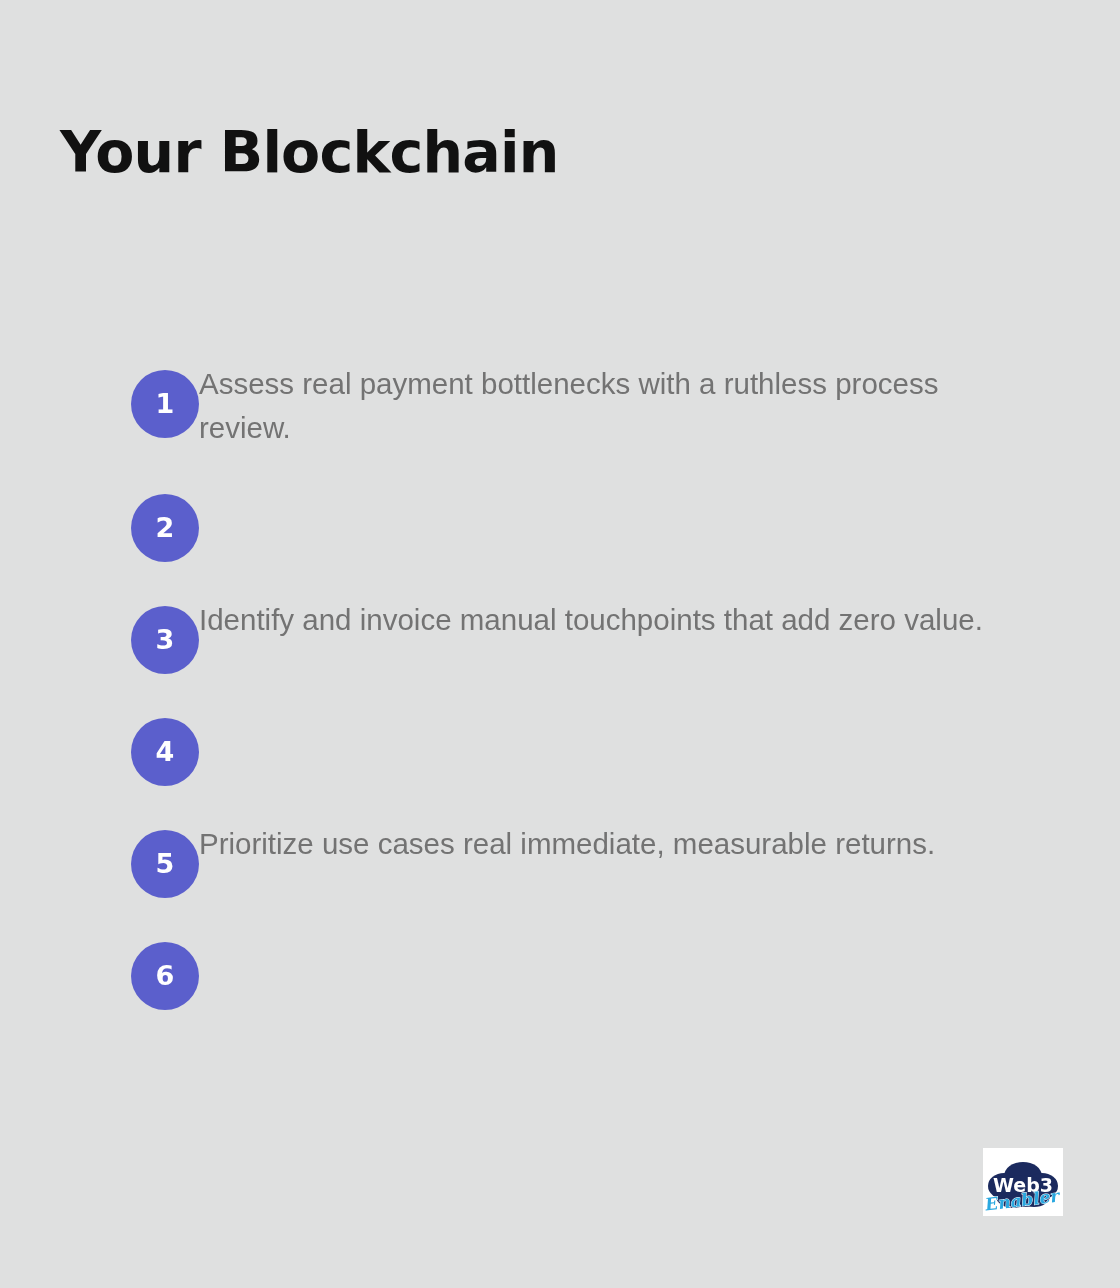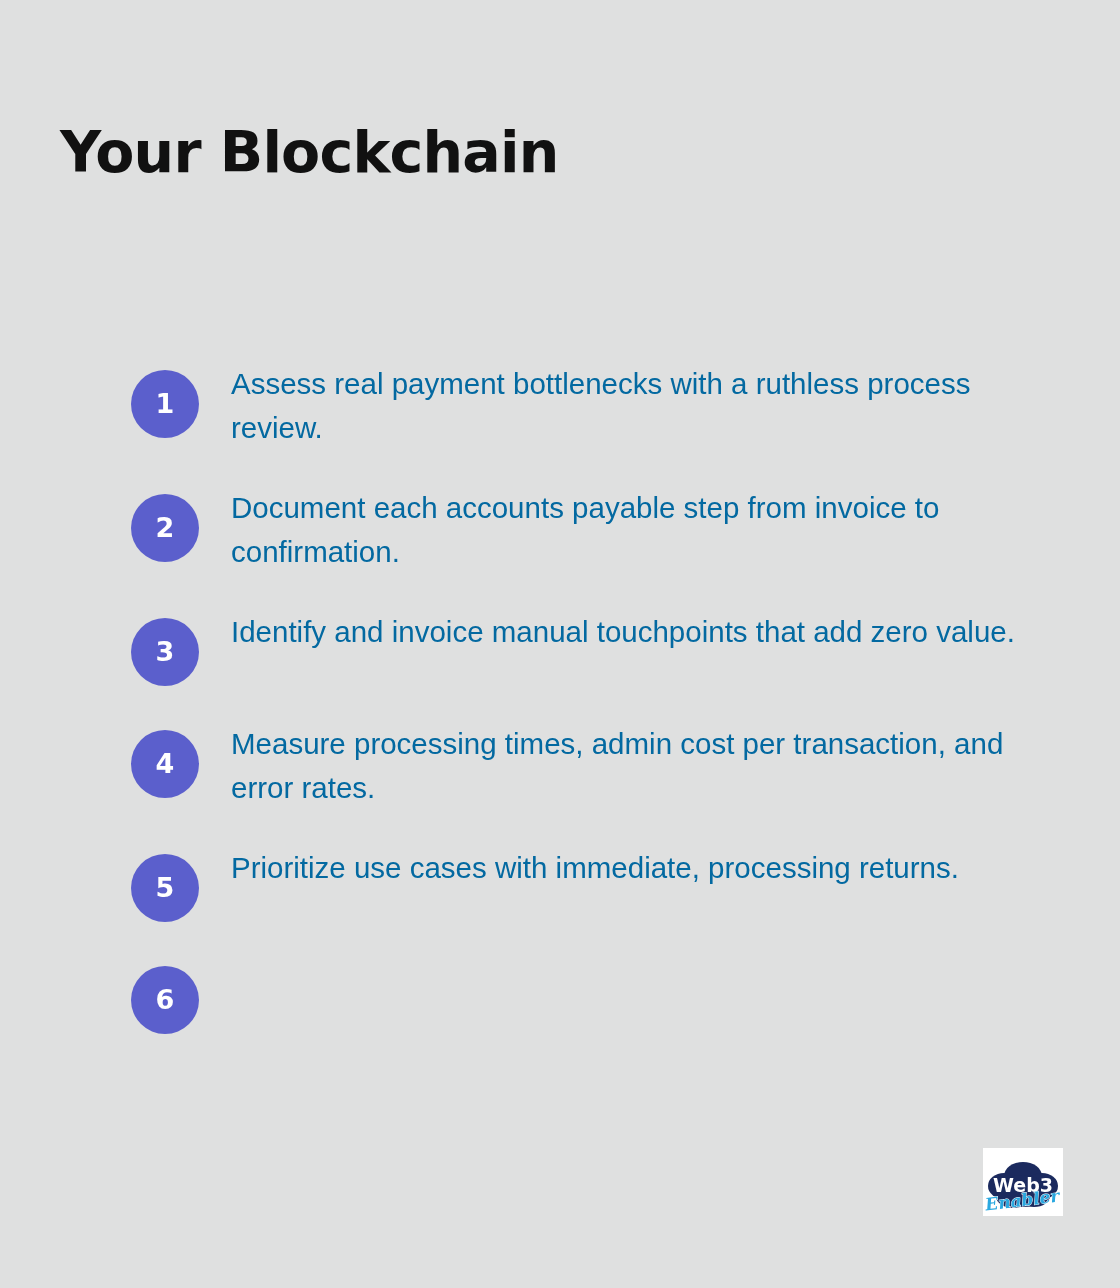--- a/index.html
+++ b/index.html
@@ -64,26 +64,25 @@
     font-family: "DejaVu Sans", "Liberation Sans", sans-serif;
     font-weight: 700;
     font-size: 27px;
     line-height: 68px;
     text-align: center;
     margin-top: 8px;
     user-select: none;
   }
   .step-text {
     flex: 1 1 auto;
-    margin-left: 32px;
     font-family: "Liberation Sans", sans-serif;
     font-weight: 400;
     font-size: 29.5px;
     line-height: 44px;
-    color: #0369a1;
+    color: #737373;
     max-width: 820px;
   }
 
   
   .logo-box {
     position: absolute;
     left: 983px;
     top: 1148px;
     width: 80px;
     height: 68px;
@@ -123,36 +122,34 @@
 
   <div class="steps">
 
     <div class="step-row">
       <div class="badge">1</div>
       <div class="step-text">Assess real payment bottlenecks with a ruthless process review.</div>
     </div>
 
     <div class="step-row">
       <div class="badge">2</div>
-      <div class="step-text">Document each accounts payable step from invoice to confirmation.</div>
     </div>
 
     <div class="step-row">
       <div class="badge">3</div>
       <div class="step-text">Identify and invoice manual touchpoints that add zero value.</div>
     </div>
 
     <div class="step-row">
       <div class="badge">4</div>
-      <div class="step-text">Measure processing times, admin cost per transaction, and error rates.</div>
     </div>
 
     <div class="step-row">
       <div class="badge">5</div>
-      <div class="step-text">Prioritize use cases with immediate, processing returns.</div>
+      <div class="step-text">Prioritize use cases real immediate, measurable returns.</div>
     </div>
 
     <div class="step-row last">
       <div class="badge">6</div>
     </div>
 
   </div>
 
   <div class="logo-box">
     <svg viewBox="0 0 80 80" xmlns="http://www.w3.org/2000/svg">

